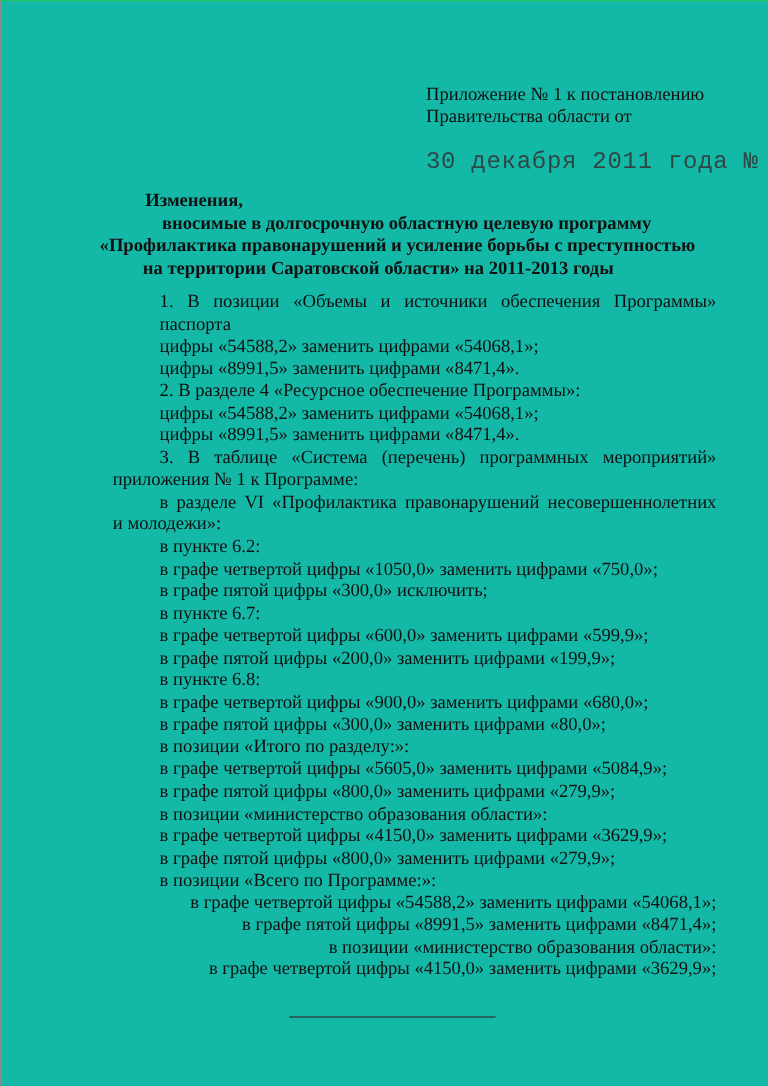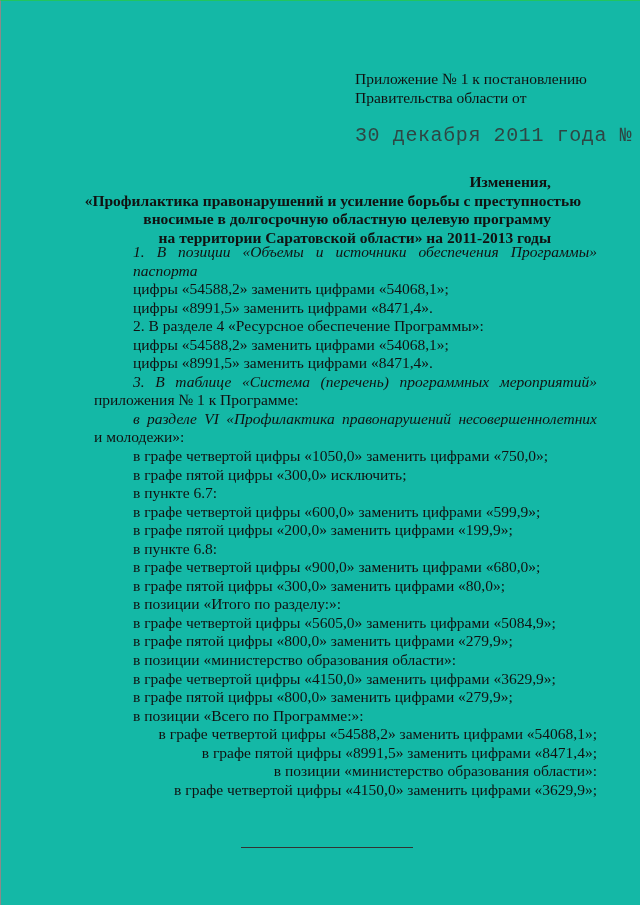--- a/index.html
+++ b/index.html
@@ -34,23 +34,23 @@
       font-family: Liberation Mono, monospace;
       font-size: 20px;
       letter-spacing: 0.6px;
       color: #333;
       margin-top: 20px;
       opacity: 0.85;
     }
     .title-block {
       position: absolute;
       left: 90px;
-      top: 172px;
+      top: 158px;
       width: 460px;
-      text-align: right;
+      text-align: left;
       font-weight: bold;
       font-size: 15.5px;
       line-height: 18.5px;
     }
     .title-block .t0 { padding-left: 30px; }
     .title-block .t1 { padding-left: 44px; }
     .title-block .t2 { margin-left: -8px; margin-right: -30px; white-space: nowrap; }
     .title-block .t3 { padding-left: 28px; }
     .body-block {
       position: absolute;
@@ -61,21 +61,20 @@
       line-height: 18.55px;
     }
     .line {
       white-space: nowrap;
     }
     .ind { padding-left: 39px; }
     .just {
       text-align: justify;
       text-align-last: justify;
       white-space: normal;
-      font-style: italic;
     }
     .just.ind { padding-left: 39px; }
     .ind-s { padding-left: 37px; text-align: right; }
     .ind-xs { padding-left: 34px; }
     .separator {
       position: absolute;
       left: 240px;
       top: 846px;
       width: 172px;
       height: 0;
@@ -88,36 +87,37 @@
 <div class="page">
 
   <div class="header-block">
     <div class="line">Приложение № 1 к постановлению</div>
     <div class="line">Правительства области от</div>
     <div class="line stamp">30 декабря 2011 года № 808-П</div>
   </div>
 
   <div class="title-block">
     <div class="line t0">Изменения,</div>
+    <div class="line t1">вносимые в долгосрочную областную целевую программу</div>
     <div class="line t2">«Профилактика правонарушений и усиление борьбы с преступностью</div>
-    <div class="line t1">вносимые в долгосрочную областную целевую программу</div>
     <div class="line t3">на территории Саратовской области» на 2011-2013 годы</div>
   </div>
 
   <div class="body-block">
     <div class="line just ind">1. В позиции «Объемы и источники обеспечения Программы» паспорта</div>
     <div class="line ind">цифры «54588,2» заменить цифрами «54068,1»;</div>
     <div class="line ind">цифры «8991,5» заменить цифрами «8471,4».</div>
     <div class="line ind">2. В разделе 4 «Ресурсное обеспечение Программы»:</div>
     <div class="line ind">цифры «54588,2» заменить цифрами «54068,1»;</div>
     <div class="line ind">цифры «8991,5» заменить цифрами «8471,4».</div>
     <div class="line just ind">3. В таблице «Система (перечень) программных мероприятий»</div>
     <div class="line">приложения № 1 к Программе:</div>
     <div class="line just ind">в разделе VI «Профилактика правонарушений несовершеннолетних</div>
     <div class="line">и молодежи»:</div>
+    <div class="line ind">в пункте 6.2:</div>
     <div class="line ind">в графе четвертой цифры «1050,0» заменить цифрами «750,0»;</div>
     <div class="line ind">в графе пятой цифры «300,0» исключить;</div>
     <div class="line ind">в пункте 6.7:</div>
     <div class="line ind">в графе четвертой цифры «600,0» заменить цифрами «599,9»;</div>
     <div class="line ind">в графе пятой цифры «200,0» заменить цифрами «199,9»;</div>
     <div class="line ind">в пункте 6.8:</div>
     <div class="line ind">в графе четвертой цифры «900,0» заменить цифрами «680,0»;</div>
     <div class="line ind">в графе пятой цифры «300,0» заменить цифрами «80,0»;</div>
     <div class="line ind">в позиции «Итого по разделу:»:</div>
     <div class="line ind">в графе четвертой цифры «5605,0» заменить цифрами «5084,9»;</div>

